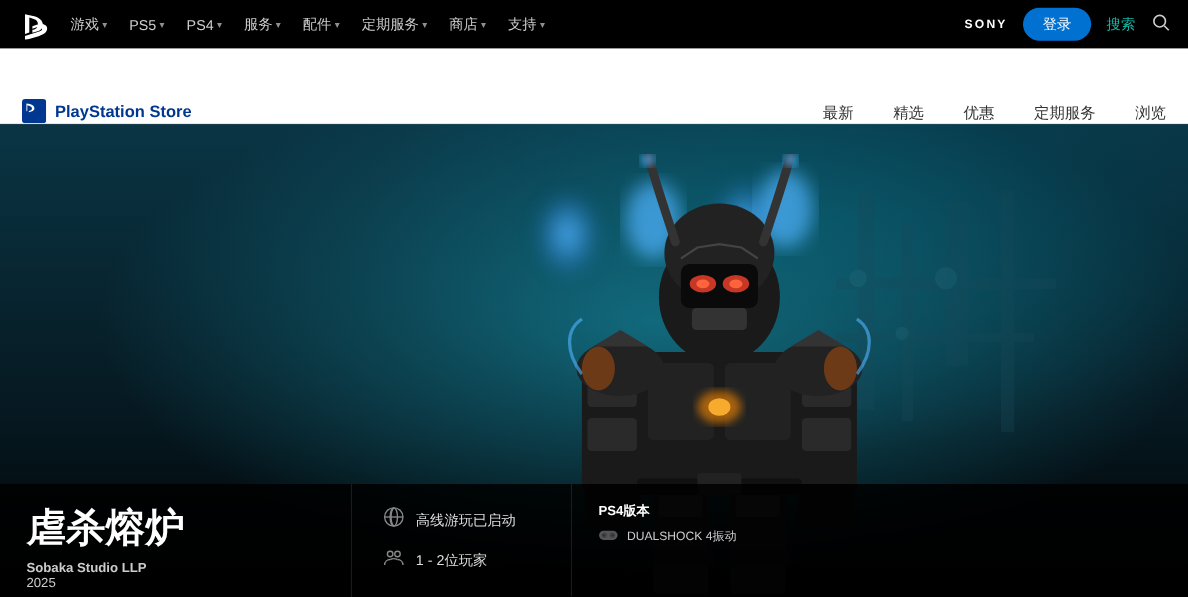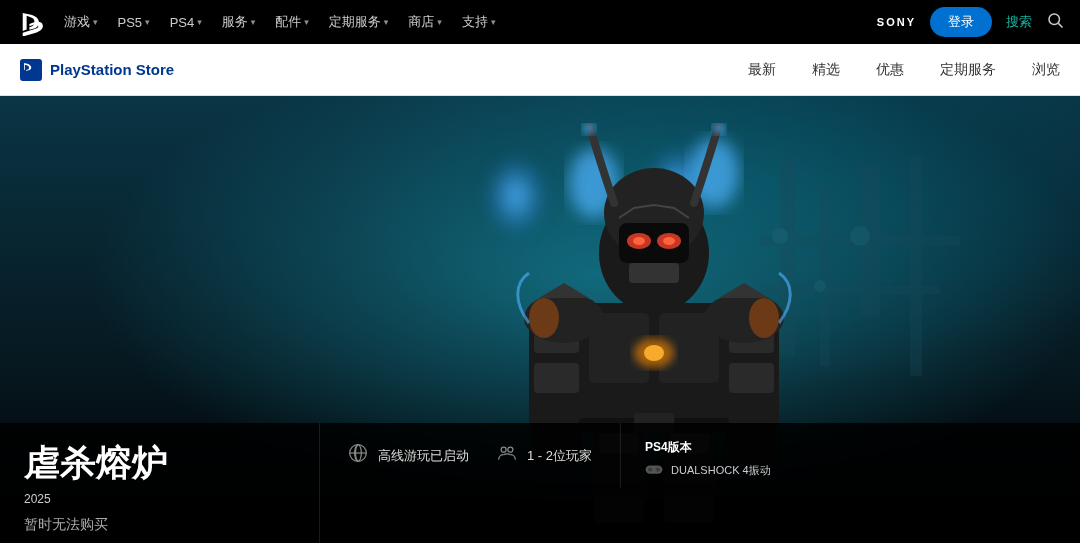--- a/index.html
+++ b/index.html
@@ -65,23 +65,23 @@
     .sony-logo {
       color: #fff;
       font-size: 11px;
       font-weight: bold;
       letter-spacing: 2px;
     }
 
     
     .store-nav {
       background: #fff;
-      height: 52px;
-      display: flex;
-      align-items: center;
+      height: 69px;
+      display: flex;
+      align-items: flex-end;
       padding: 0 20px;
       justify-content: space-between;
       border-bottom: 1px solid #e0e0e0;
     }
     .store-brand {
       display: flex;
       align-items: center;
       gap: 8px;
       color: #003791;
       font-size: 15px;
@@ -196,23 +196,23 @@
     }
     .game-unavailable {
       font-size: 14px;
       color: #aaa;
     }
 
     
     .game-info-mid {
       padding: 20px 28px;
       display: flex;
-      flex-direction: row;
+      flex-direction: column;
       justify-content: center;
-      gap: 28px;
+      gap: 12px;
       border-right: 1px solid rgba(255,255,255,0.1);
       min-width: 200px;
     }
     .info-row {
       display: flex;
       align-items: center;
       gap: 10px;
       font-size: 13px;
       color: #ddd;
     }
@@ -429,20 +429,21 @@
 
       <ellipse cx="80" cy="195" rx="15" ry="20" fill="#8B4513" opacity="0.7"></ellipse>
       <ellipse cx="300" cy="195" rx="15" ry="20" fill="#8B4513" opacity="0.7"></ellipse>
     </svg>
   </div>
 
   <div class="hero-overlay">
 
     <div class="game-info-left">
       <div class="game-title">虐杀熔炉</div>
+      <div class="game-studio">Sobaka Studio LLP</div>
       <div class="game-year">2025</div>
       <div class="game-unavailable">暂时无法购买</div>
     </div>
 
     <div class="game-info-mid">
       <div class="info-row">
         <span class="info-icon">
           <svg width="20" height="20" viewBox="0 0 24 24" fill="none" stroke="#aaa" stroke-width="1.5">
             <circle cx="12" cy="12" r="10"></circle>
             <ellipse cx="12" cy="12" rx="4" ry="10"></ellipse>

